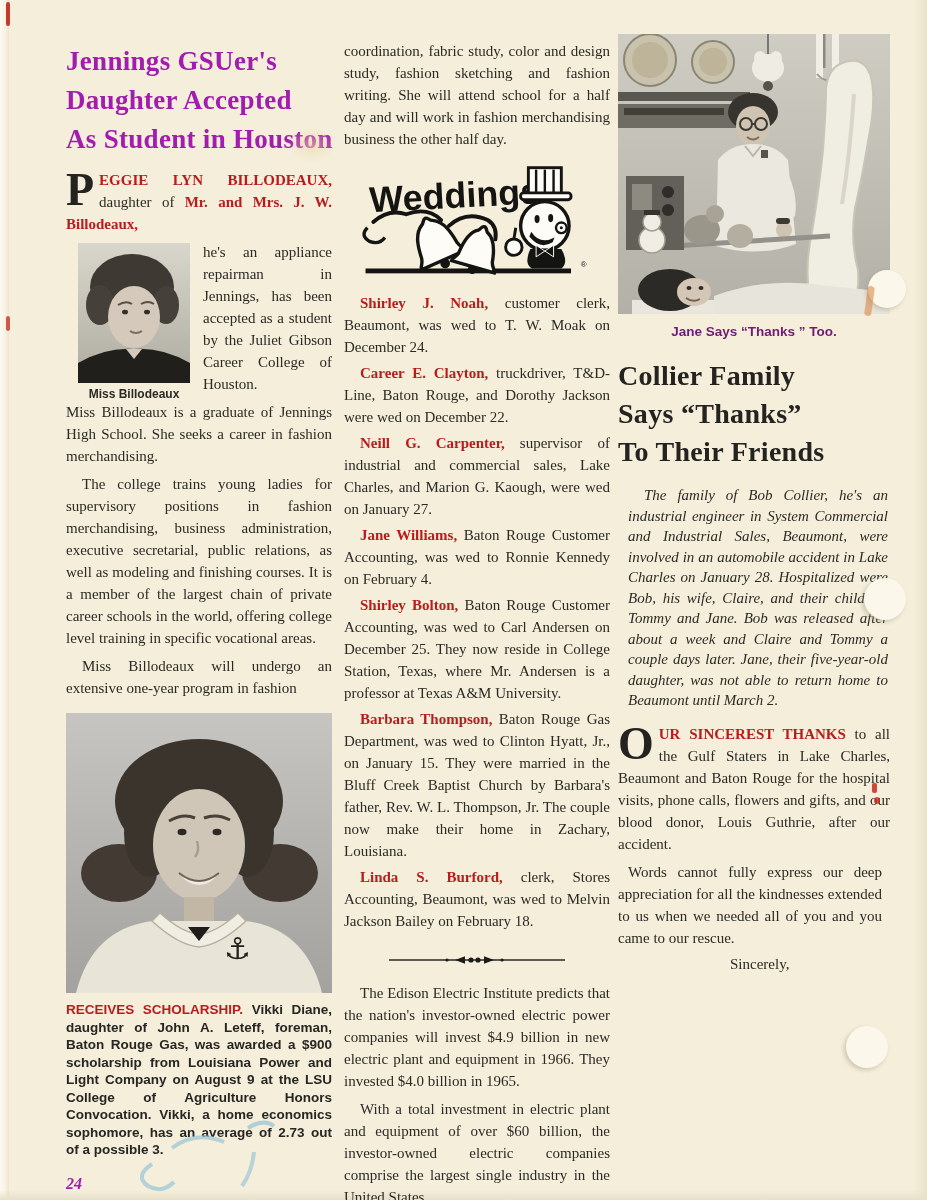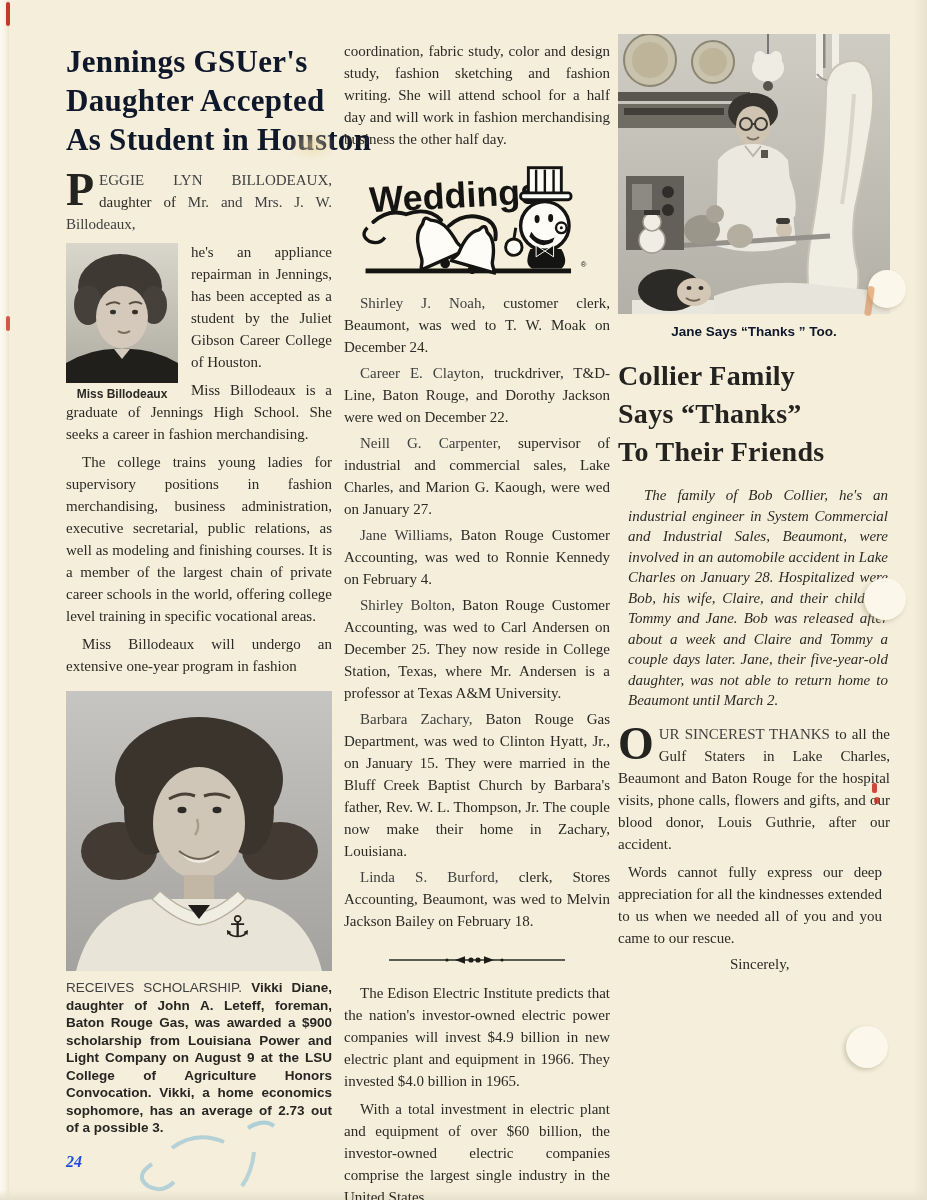--- a/index.html
+++ b/index.html
@@ -15,47 +15,47 @@
   .edge-right{position:absolute;right:0;top:0;width:14px;height:1200px;
     background:linear-gradient(270deg,#e9e2cc, rgba(244,238,219,0));}
   .edge-bottom{position:absolute;left:0;bottom:0;width:927px;height:10px;
     background:linear-gradient(0deg,#e7e0ca, rgba(244,238,219,0));}
 
   .col{position:absolute;}
   #col-left{left:66px;top:42px;width:266px;}
   #col-mid{left:344px;top:40px;width:266px;}
   #col-right{left:618px;top:34px;width:272px;}
 
-  .headline{font-size:31px;line-height:39px;font-weight:700;letter-spacing:.3px;color:#0f172a;}
+  .headline{font-size:27px;line-height:39px;font-weight:700;letter-spacing:.3px;color:#a21caf;}
   .headline div{white-space:nowrap;}
   .para{font-size:15px;line-height:22px;text-align:justify;margin:0 0 6px 0;}
   .para.indent{text-indent:16px;}
   .lead{margin-top:10px;}
   .dropcap{float:left;font-size:46px;line-height:37px;font-weight:700;padding:2px 5px 0 0;color:#242320;}
-  b{font-weight:400;color:#404040;}
+  b{font-weight:700;color:#b91c1c;}
 
   .figure-small{float:left;width:112px;margin:5px 13px 2px 0;}
   .figure-small .ph{width:112px;height:140px;display:block;}
   .cap-small{font-family:"Liberation Sans",sans-serif;font-weight:700;font-size:12px;
     text-align:center;margin-top:4px;color:#2a2925;}
 
   .figure-big{margin:14px 0 8px 0;}
   .figure-big .ph{width:266px;height:280px;display:block;}
 
   .cap-schol{font-family:"Liberation Sans",sans-serif;font-weight:700;
     font-size:13.5px;line-height:17.5px;text-align:justify;margin-top:8px;color:#272622;}
-  .pagenum{font-size:16px;font-weight:700;font-style:italic;margin-top:16px;color:#1d4ed8;}
+  .pagenum{font-size:16px;font-weight:700;font-style:italic;margin-top:16px;color:#a21caf;}
 
   .weddings-art{display:block;margin:8px auto 8px auto;width:250px;height:126px;}
   .wentry{font-size:15px;line-height:22px;text-align:justify;text-indent:16px;margin:0 0 4px 0;}
   .divider{display:block;margin:22px auto 16px auto;width:176px;height:12px;}
 
   #col-right .photo-big{width:272px;height:280px;display:block;}
   .cap-jane{font-family:"Liberation Sans",sans-serif;font-weight:700;font-size:13.5px;
-    text-align:center;margin:10px 0 18px 0;color:#0f172a;}
+    text-align:center;margin:10px 0 18px 0;color:#701a75;}
   .headline2{font-size:28px;line-height:38px;font-weight:700;letter-spacing:.3px;color:#242320;}
   .italic-para{font-style:italic;font-size:15px;line-height:20.5px;text-align:justify;
     margin:14px 0 12px 0;padding:0 2px 0 10px;text-indent:16px;}
   .thanks{font-size:15px;line-height:22px;text-align:justify;margin:0 0 6px 0;}
   .words{font-size:15px;line-height:22px;text-align:justify;margin:0 8px 4px 0;text-indent:10px;}
   .sign{font-size:15px;line-height:23px;}
   .sign1{padding-left:112px;}
   .sign2{padding-left:100px;}
 
   
@@ -82,21 +82,21 @@
 
   <div class="col" id="col-left">
     <div class="headline">
       <div>Jennings GSUer's</div>
       <div>Daughter Accepted</div>
       <div>As Student in Houston</div>
     </div>
 
     <p class="para lead"><span class="dropcap">P</span><b>EGGIE LYN BILLODEAUX,</b><span> daughter of </span><b>Mr. and Mrs. J. W. Billodeaux,</b></p>
 
-    <figure class="figure-small" style="margin:2px 13px 0 0">
+    <figure class="figure-small" style="margin:2px 13px 0 12px">
       <svg class="ph" viewBox="0 0 112 140">
         <defs>
           <linearGradient id="bg1" x1="0" y1="0" x2="0" y2="1">
             <stop offset="0" stop-color="#d9d6cb"></stop>
               <stop offset="1" stop-color="#aeaba0"></stop>
           </linearGradient>
         </defs>
         <rect width="112" height="140" fill="url(#bg1)"></rect>
         <ellipse cx="54" cy="44" rx="42" ry="33" fill="#3f3933"></ellipse>
         <ellipse cx="22" cy="62" rx="14" ry="20" fill="#46403a"></ellipse>
@@ -192,21 +192,21 @@
         <path d="M195,96 l-9,-6 0,12 z M195,96 l9,-6 0,12 z" fill="#141412" stroke="#fdfcf7" stroke-width="1"></path>
         <text x="232" y="112" font-size="8" fill="#141412" font-family="Liberation Sans, sans-serif">®</text>
       </g>
     </svg>
 
     <p class="wentry"><b>Shirley J. Noah,</b><span> customer clerk, Beaumont, was wed to T. W. Moak on December 24.</span></p>
     <p class="wentry"><b>Career E. Clayton,</b><span> truckdriver, T&amp;D-Line, Baton Rouge, and Dorothy Jackson were wed on December 22.</span></p>
     <p class="wentry"><b>Neill G. Carpenter,</b><span> supervisor of industrial and commercial sales, Lake Charles, and Marion G. Kaough, were wed on January 27.</span></p>
     <p class="wentry"><b>Jane Williams,</b><span> Baton Rouge Customer Accounting, was wed to Ronnie Kennedy on February 4.</span></p>
     <p class="wentry"><b>Shirley Bolton,</b><span> Baton Rouge Customer Accounting, was wed to Carl Andersen on December 25. They now reside in College Station, Texas, where Mr. Andersen is a professor at Texas A&amp;M University.</span></p>
-    <p class="wentry"><b>Barbara Zachary,</b><span> Baton Rouge Gas Department, was wed to Clinton Hyatt, Jr., on January 15. They were married in the Bluff Creek Baptist Church by Barbara's father, Rev. W. L. Thompson, Jr. The couple now make their home in Zachary, Louisiana.</span></p>
+    <p class="wentry"><b>Barbara Thompson,</b><span> Baton Rouge Gas Department, was wed to Clinton Hyatt, Jr., on January 15. They were married in the Bluff Creek Baptist Church by Barbara's father, Rev. W. L. Thompson, Jr. The couple now make their home in Zachary, Louisiana.</span></p>
     <p class="wentry"><b>Linda S. Burford,</b><span> clerk, Stores Accounting, Beaumont, was wed to Melvin Jackson Bailey on February 18.</span></p>
 
     <svg class="divider" viewBox="0 0 176 12">
       <line x1="0" y1="6" x2="176" y2="6" stroke="#2a2a26" stroke-width="1.4"></line>
       <circle cx="58" cy="6" r="1.6" fill="#1c1c18"></circle>
       <polygon points="66,6 76,2.2 76,9.8" fill="#1c1c18"></polygon>
       <circle cx="82" cy="6" r="2.6" fill="#1c1c18"></circle>
       <circle cx="89" cy="6" r="2.6" fill="#1c1c18"></circle>
       <polygon points="105,6 95,2.2 95,9.8" fill="#1c1c18"></polygon>
       <circle cx="113" cy="6" r="1.6" fill="#1c1c18"></circle>

